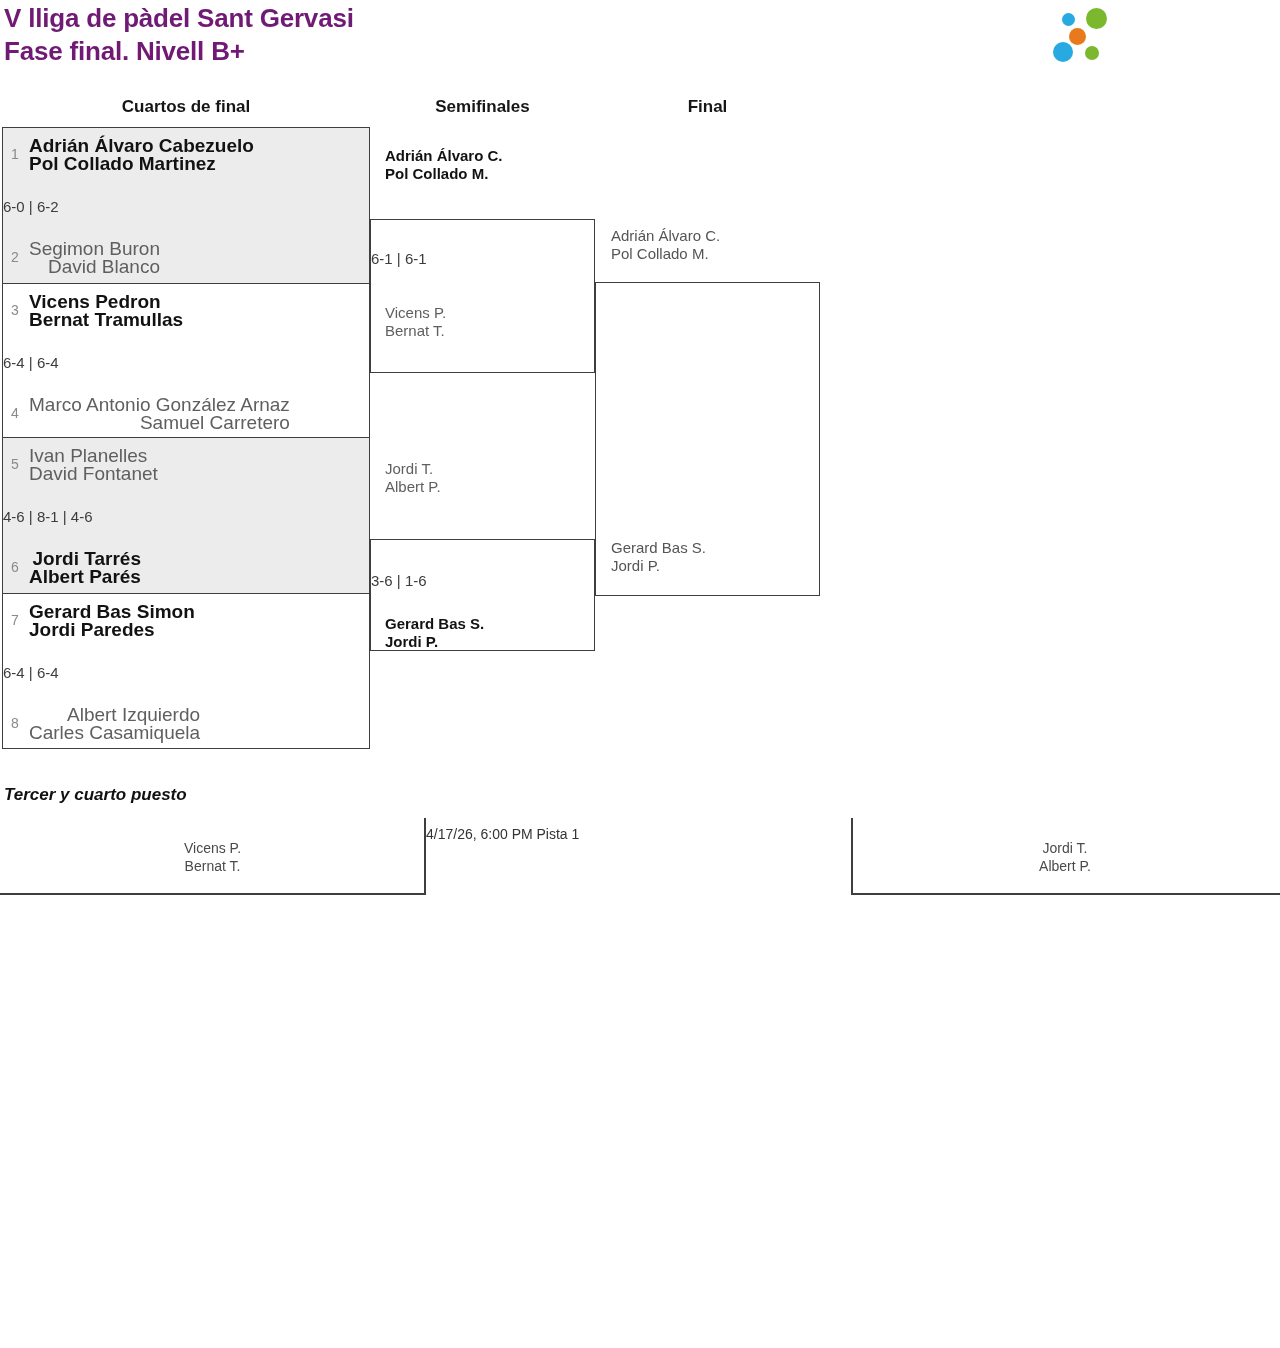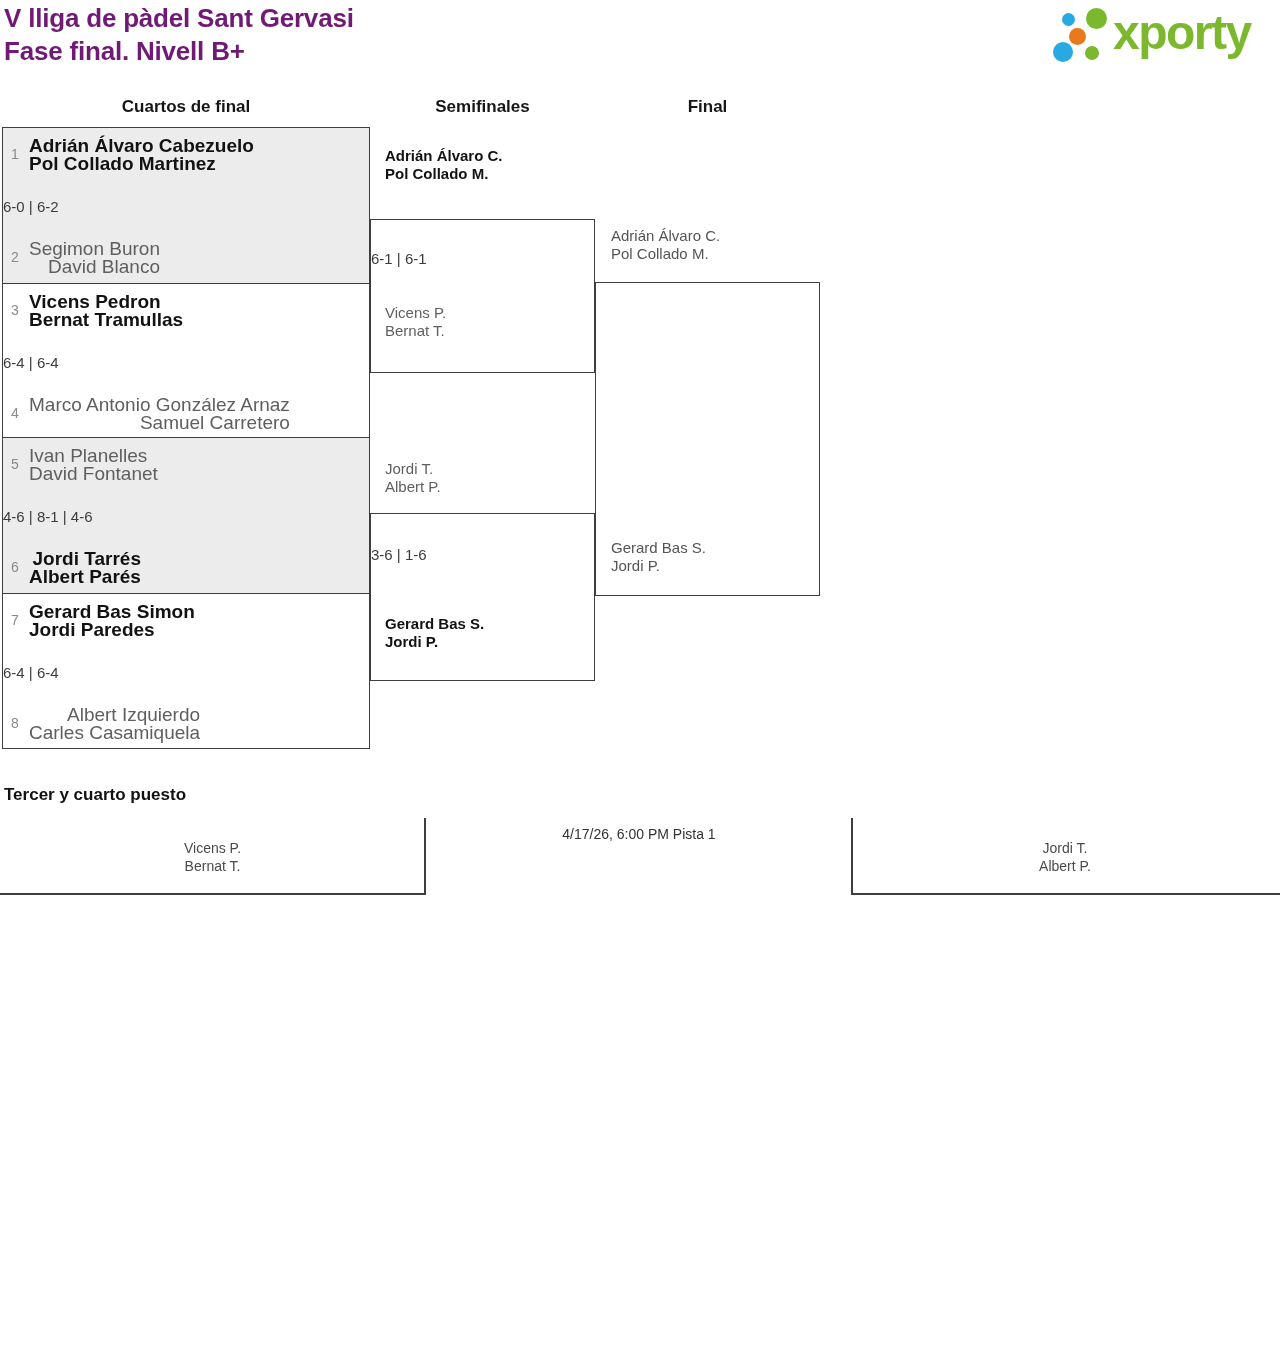--- a/index.html
+++ b/index.html
@@ -38,64 +38,63 @@
   .team{font-size:19px;line-height:18px;color:#5f5f5f;}
   .team.winner{font-weight:700;color:#121212;}
   .qf .team-top{position:absolute;left:26px;top:9px;}
   .qf .team-bot{position:absolute;left:26px;top:112px;text-align:right;}
   .score{position:absolute;left:0;width:100%;text-align:left;font-size:15px;color:#3c3c3c;}
   .qf .score{top:70px;}
 
   
   .sf-box{position:absolute;left:370px;width:225px;border:1px solid #3e3e3e;box-sizing:border-box;margin-top:12px;}
   .sf1{top:207px;height:154px;}
-  .sf2{top:501px;height:168px;}
+  .sf2{top:527px;height:112px;}
   .sf1 .score{top:30px;}
   .sf2 .score{top:32px;}
   .final-box{position:absolute;left:595px;top:282px;width:225px;height:314px;
              border:1px solid #3e3e3e;box-sizing:border-box;}
 
   
   .label{position:absolute;font-size:15px;line-height:18px;margin-left:8px;}
   .lab-sf1-top{left:377px;top:147px;}
   .lab-sf1-bot{left:377px;top:304px;}
   .lab-sf2-top{left:377px;top:460px;}
   .lab-sf2-bot{left:377px;top:615px;}
   .lab-fin-top{left:603px;top:227px;color:#555;}
   .lab-fin-bot{left:603px;top:539px;color:#555;}
 
   
-  .tp-heading{position:absolute;left:4px;top:785px;font-size:17px;font-weight:700;color:#111;}
+  .tp-heading{position:absolute;left:4px;top:785px;font-size:17px;font-weight:700;color:#111;font-style:italic;}
   .line{position:absolute;background:#3e3e3e;}
   .tp-l-h{left:0;top:893px;width:426px;height:2px;}
   .tp-l-v{left:424px;top:818px;width:2px;height:77px;}
   .tp-r-v{left:851px;top:818px;width:2px;height:77px;}
   .tp-r-h{left:851px;top:893px;width:429px;height:2px;}
   .tp-team{position:absolute;top:839px;text-align:center;font-size:14px;line-height:18px;color:#4a4a4a;}
   .tp-team-left{left:0;width:425px;}
   .tp-team-right{left:852px;width:426px;}
-  .tp-date{position:absolute;left:426px;width:426px;top:826px;text-align:center;font-size:14px;color:#333;}
+  .tp-date{position:absolute;left:426px;width:426px;top:826px;font-size:14px;color:#333;}
 </style>
 </head>
 <body>
 
 <div class="page">
 
   <div class="title">
     <div>V lliga de pàdel Sant Gervasi</div>
     <div>Fase final. Nivell B+</div>
   </div>
 
   <div class="logo">
     <span class="dot dot-blue-sm"></span>
     <span class="dot dot-green-lg"></span>
     <span class="dot dot-orange"></span>
     <span class="dot dot-blue-lg"></span>
     <span class="dot dot-green-sm"></span>
-    <span class="logo-text">xporty</span>
   </div>
 
   <div class="col-h col-q">Cuartos de final</div>
   <div class="col-h col-s">Semifinales</div>
   <div class="col-h col-f">Final</div>
 
   <div class="qf qf1 shaded">
     <span class="seed seed-top">1</span>
     <div class="team team-top winner">
       <div>Adrián Álvaro Cabezuelo</div>

